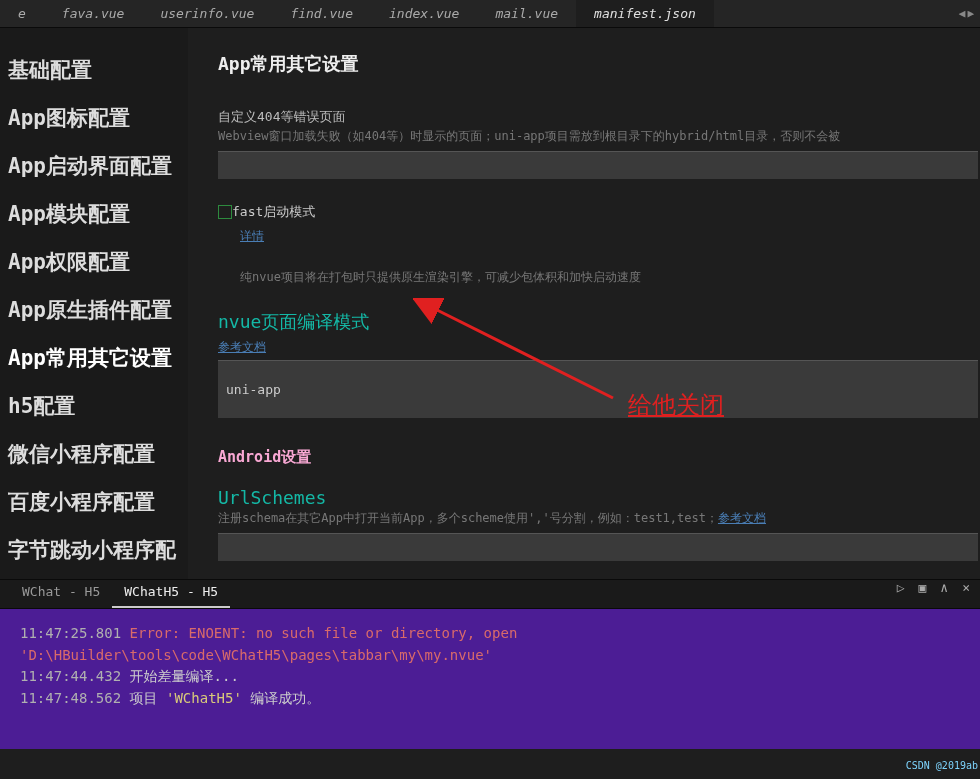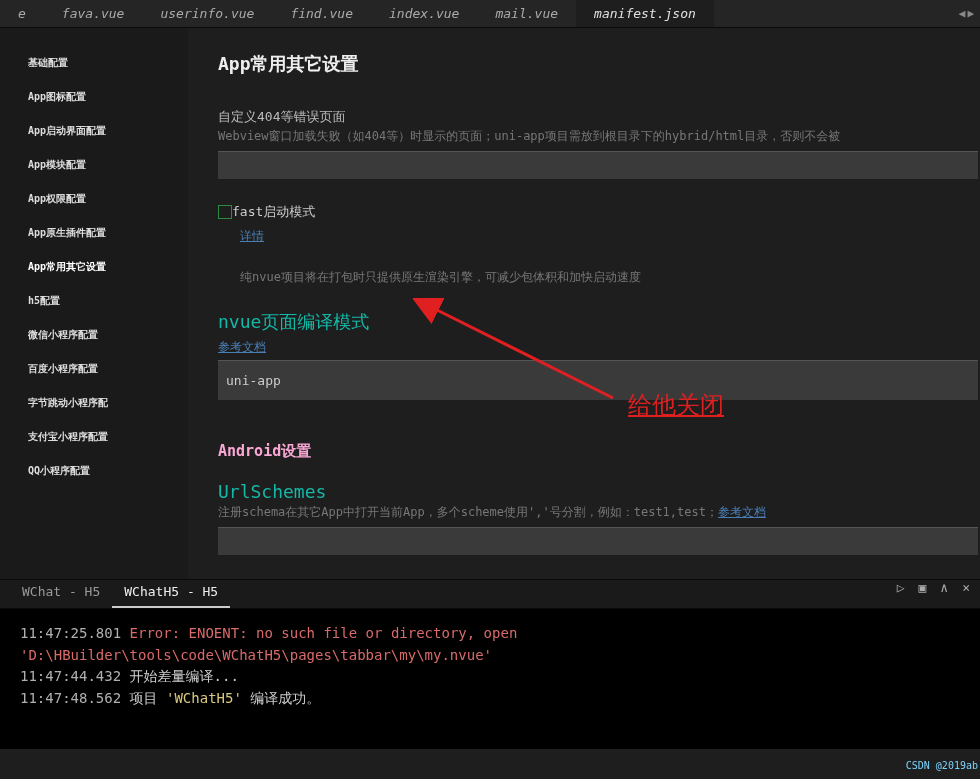--- a/index.html
+++ b/index.html
@@ -45,22 +45,22 @@
   display: flex;
   height: 551px;
 }
 .sidebar {
   width: 188px;
   background: #1a1a1a;
   padding: 18px 0 0 0;
   overflow-y: auto;
 }
 .sidebar-item {
-  padding: 10px 28px;
-  font-size: 10px;
+  padding: 10px 8px;
+  font-size: 21px;
   color: #ddd;
   font-weight: bold;
   cursor: pointer;
   white-space: nowrap;
   overflow: hidden;
 }
 .sidebar-item.active {
   color: #fff;
 }
 .content {
@@ -98,25 +98,25 @@
   border: 1.5px solid #2d8a3e;
   display: inline-block;
 }
 .check-label { font-size: 13px; color: #ccc; }
 .link { color: #4a7eb5; font-size: 12px; cursor: pointer; text-decoration: underline; }
 .sub-desc { font-size: 12px; color: #777; margin-left: 22px; margin-bottom: 24px; }
 .section-label { font-size: 18px; color: #14b8a6; margin-bottom: 2px; }
 .select-box {
   width: 760px;
   background: #3a3a3a;
-  padding: 12px 8px;
+  padding: 21px 8px;
   font-size: 13px;
   color: #ccc;
   border-top: 1px solid #555;
-  margin-bottom: 42px;
+  margin-bottom: 30px;
 }
 .section-title { font-size: 15px; font-weight: bold; color: #f9a8d4; margin-bottom: 20px; }
 .arrow-svg { position: absolute; left: 225px; top: 270px; pointer-events: none; }
 .annotation {
   position: absolute;
   left: 440px;
   top: 361px;
   color: #e02020;
   font-size: 24px;
   font-weight: normal;
@@ -134,21 +134,21 @@
   padding: 4px 12px;
   font-size: 13px;
   font-family: Consolas, monospace;
   color: #999;
   cursor: pointer;
 }
 .ctab.active { color: #eee; border-bottom: 2px solid #ccc; }
 .console-actions { margin-left: auto; display: flex; gap: 14px; color: #aaa; font-size: 13px; }
 .console-actions span { cursor: pointer; }
 .console {
-  background: #000000;
+  background: #4c1d95;
   padding: 14px 20px 14px 20px;
   font-family: Consolas, monospace;
   font-size: 14px;
   line-height: 1.55;
   height: 140px;
 }
 .console .ts { color: #b0b0b0; }
 .console .err { color: #d96a6a; }
 .console .ok { color: #ccc; }
 .console .hl { color: #d9c97a; }

